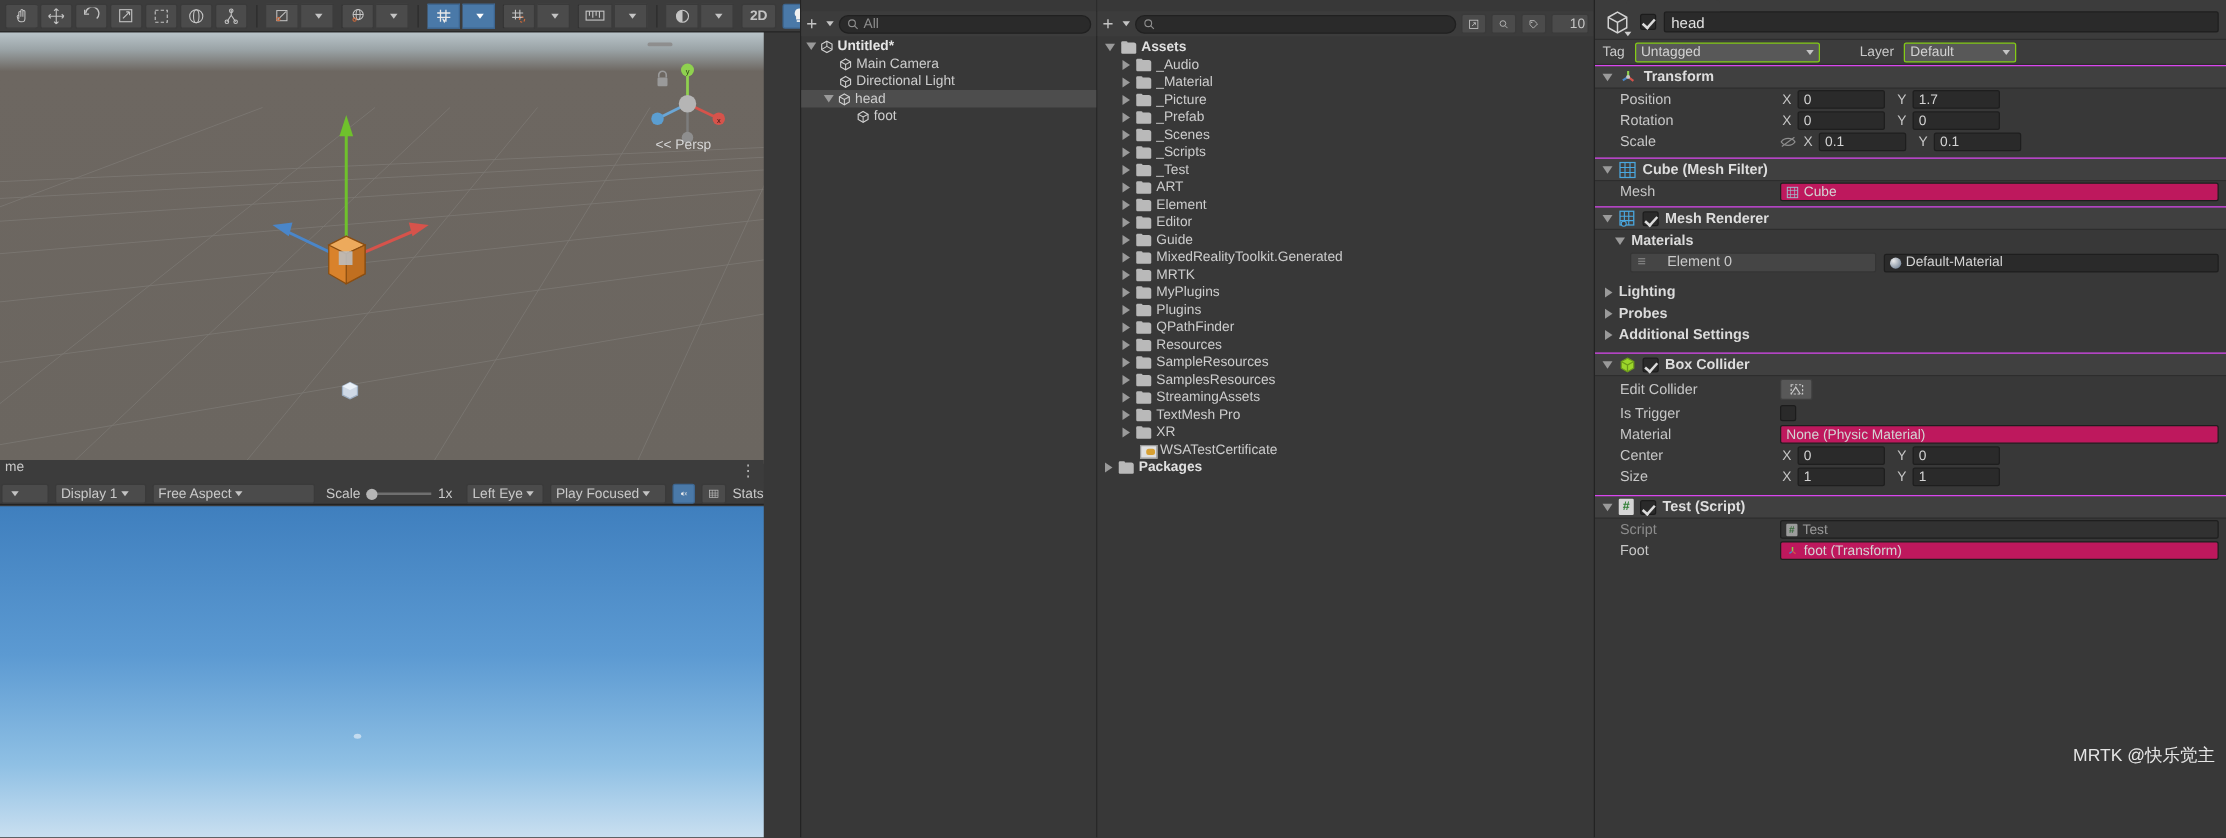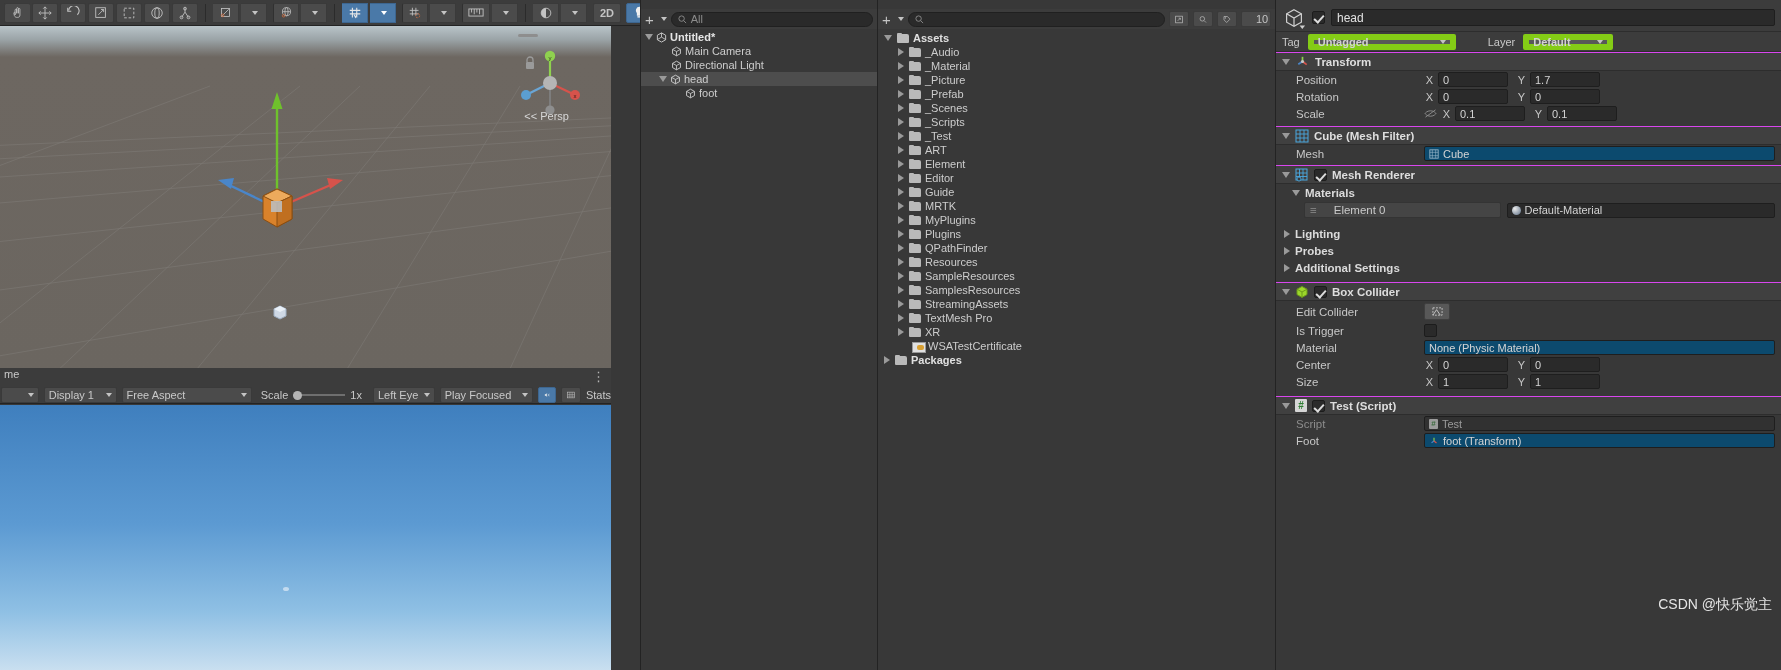--- a/index.html
+++ b/index.html
@@ -56,21 +56,21 @@
     display:flex;align-items:flex-start;
   }
   .gametab .lbl{padding-left:4px;font-size:11px;color:#c9c9c9;}
   .gametab .kebab{position:absolute;right:6px;top:3px;color:#b5b5b5;font-size:13px;line-height:11px;letter-spacing:0;}
   .gamebar{
     position:absolute;left:0;top:386px;width:611px;height:18px;background:#3c3c3c;
     display:flex;align-items:center;gap:5px;border-bottom:1px solid #232323;font-size:11px;
   }
   .dd{
     height:16px;background:#4b4b4b;border:1px solid #3a3a3a;border-radius:2px;
-    display:flex;align-items:center;justify-content:space-between;padding:0 4px;color:#c9c9c9;font-size:11px;
+    display:flex;align-items:center;padding:0 4px;color:#c9c9c9;font-size:11px;
   }
   .gameview{
     position:absolute;left:0;top:405px;width:611px;height:265px;
     background:linear-gradient(180deg,#3f7fbe 0%,#5c9ad2 45%,#8fc0e4 78%,#c9dff0 100%);
   }
   .gv-dot{position:absolute;left:283px;top:182px;width:6px;height:4px;background:#cfe2f2;border-radius:50%;opacity:.85;}
 
   
   .hier{position:absolute;left:640px;top:0;width:238px;height:670px;background:#383838;border-left:1px solid #232323;border-right:1px solid #232323;}
   .hier-tab{height:9px;background:#383838;}
@@ -100,29 +100,29 @@
 
   
   .insp{position:absolute;left:1275px;top:0;width:506px;height:670px;background:#383838;border-left:1px solid #232323;}
   .insp-tabstub{position:absolute;left:25px;top:0;width:75px;height:9px;background:#3c3c3c;border-radius:3px 3px 0 0;}
   .insp-head{height:32px;display:flex;align-items:center;padding:4px 6px 0 6px;gap:6px;background:#3c3c3c;border-bottom:1px solid #2d2d2d;}
   .cube-ico{width:24px;height:24px;position:relative;flex:0 0 24px;}
   .chk{width:13px;height:13px;background:#2a2a2a;border:1px solid #1c1c1c;border-radius:2px;position:relative;flex:0 0 13px;}
   .chk.on:after{content:"";position:absolute;left:3px;top:1px;width:4px;height:8px;border:solid #dcdcdc;border-width:0 2px 2px 0;transform:rotate(42deg);}
   .namefield{flex:1;height:17px;background:#2a2a2a;border:1px solid #1e1e1e;border-radius:2px;display:flex;align-items:center;padding:0 5px;color:#e2e2e2;font-size:12px;}
   .tagrow{height:20px;display:flex;align-items:center;padding:0 6px;gap:4px;background:#3c3c3c;border-bottom:1px solid #2d2d2d;font-size:11px;}
-  .popup{height:16px;background:#585858;border:6px solid #84cc16;border-radius:2px;display:flex;align-items:center;justify-content:space-between;padding:0 4px;color:#d2d2d2;font-size:11px;font-weight:bold;}
+  .popup{height:16px;background:#585858;border:1px solid #84cc16;border-radius:2px;display:flex;align-items:center;justify-content:space-between;padding:0 4px;color:#d2d2d2;font-size:11px;}
   .comp-head{height:19px;display:flex;align-items:center;gap:5px;padding-left:6px;background:#404040;border-top:1px solid #d946ef;border-bottom:1px solid #2d2d2d;font-weight:bold;color:#dedede;font-size:11.5px;}
   .prow2{height:17px;display:flex;align-items:center;font-size:11.5px;color:#c7c7c7;padding-left:20px;}
   .plabel{width:128px;flex:0 0 128px;}
   .vec{display:flex;align-items:center;gap:3px;flex:1;}
   .axis{width:11px;text-align:center;color:#c7c7c7;font-size:11px;}
   .nfield{height:15px;background:#2a2a2a;border:1px solid #1e1e1e;border-radius:2px;padding:0 4px;display:flex;align-items:center;color:#d4d4d4;font-size:11px;}
   .nf1{width:70px;}
-  .objfield{height:15px;background:#0c4a6e;border:1px solid #1e1e1e;border-radius:2px;display:flex;align-items:center;gap:4px;padding:0 4px;color:#d4d4d4;font-size:11px;}
+  .objfield{height:15px;background:#be185d;border:1px solid #1e1e1e;border-radius:2px;display:flex;align-items:center;gap:4px;padding:0 4px;color:#d4d4d4;font-size:11px;}
   .foldrow{height:17px;display:flex;align-items:center;gap:5px;padding-left:8px;font-weight:bold;color:#dbdbdb;font-size:11.5px;}
   .matrow{height:18px;display:flex;align-items:center;padding-left:28px;gap:6px;font-size:11.5px;}
   .matbox{flex:1;height:16px;background:#454545;border:1px solid #343434;border-radius:2px;display:flex;align-items:center;padding:0 5px;gap:18px;margin-right:0;}
   .matfield{flex:1;height:15px;background:#2a2a2a;border:1px solid #1e1e1e;border-radius:2px;display:flex;align-items:center;gap:4px;padding:0 4px;color:#d4d4d4;font-size:11px;}
   .ghost{color:#8c8c8c;}
   .watermark{position:absolute;right:9px;bottom:56px;color:#efefef;font-size:14px;opacity:.95;}
   .stats{font-size:11px;color:#c9c9c9;}
   .editcol{width:26px;height:17px;background:#585858;border:1px solid #3f3f3f;border-radius:2px;display:flex;align-items:center;justify-content:center;}
   .trigbox{width:13px;height:13px;background:#2a2a2a;border:1px solid #1c1c1c;border-radius:2px;}
   .scriptico{width:12px;height:13px;background:#d6d6d6;border-radius:1px;display:flex;align-items:center;justify-content:center;color:#2e7d32;font-size:10px;font-weight:bold;}
@@ -537,20 +537,25 @@
           <span class="">Editor</span>
         </div>
         <div class="prow" style="padding-left: 20px;">
           <span class="tri" style="display:inline-block;margin-right:1px;"></span>
           <span class="folder"></span>
           <span class="">Guide</span>
         </div>
         <div class="prow" style="padding-left: 20px;">
           <span class="tri" style="display:inline-block;margin-right:1px;"></span>
           <span class="folder"></span>
+          <span class="">MixedRealityToolkit.Generated</span>
+        </div>
+        <div class="prow" style="padding-left: 20px;">
+          <span class="tri" style="display:inline-block;margin-right:1px;"></span>
+          <span class="folder"></span>
           <span class="">MRTK</span>
         </div>
         <div class="prow" style="padding-left: 20px;">
           <span class="tri" style="display:inline-block;margin-right:1px;"></span>
           <span class="folder"></span>
           <span class="">MyPlugins</span>
         </div>
         <div class="prow" style="padding-left: 20px;">
           <span class="tri" style="display:inline-block;margin-right:1px;"></span>
           <span class="folder"></span>
@@ -815,17 +820,17 @@
       <div class="objfield" style="flex:1;margin-right:6px;">
         <svg width="10" height="10" viewBox="0 0 12 12">
             <path d="M6 2v4" stroke="#8fd14f" stroke-width="1.4"></path>
             <path d="M6 6L3 8" stroke="#4a86c9" stroke-width="1.4"></path>
             <path d="M6 6l3 2.4" stroke="#d6534b" stroke-width="1.4"></path>
           </svg>
         <span>foot (Transform)</span>
       </div>
     </div>
 
-    <div class="watermark">CSDN @快乐觉主</div>
+    <div class="watermark">MRTK @快乐觉主</div>
 
   </div>
 
 </div>
 
 </body></html>

